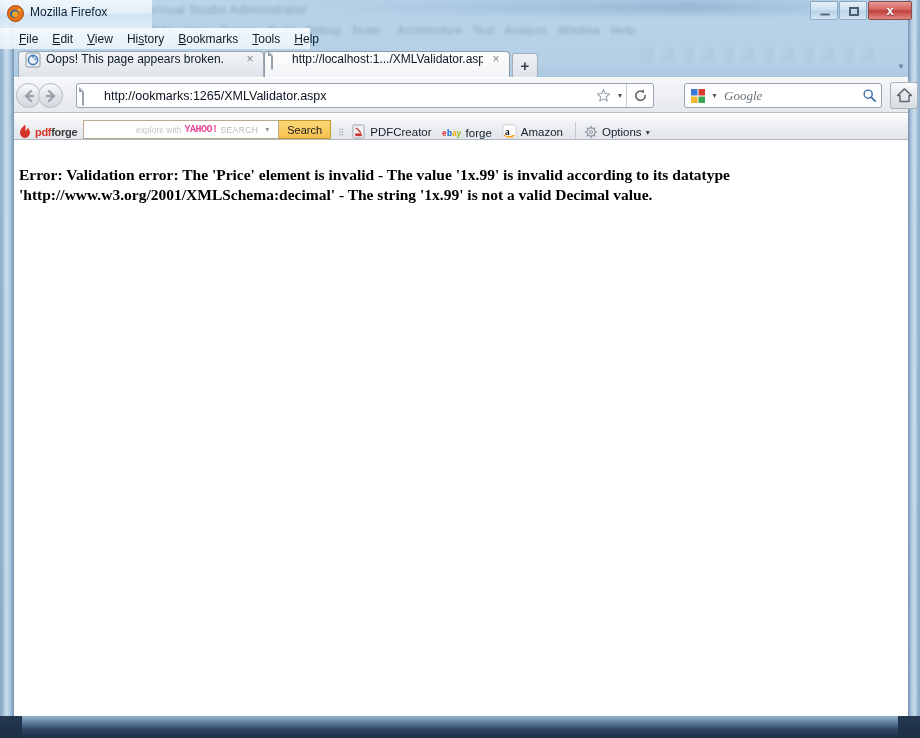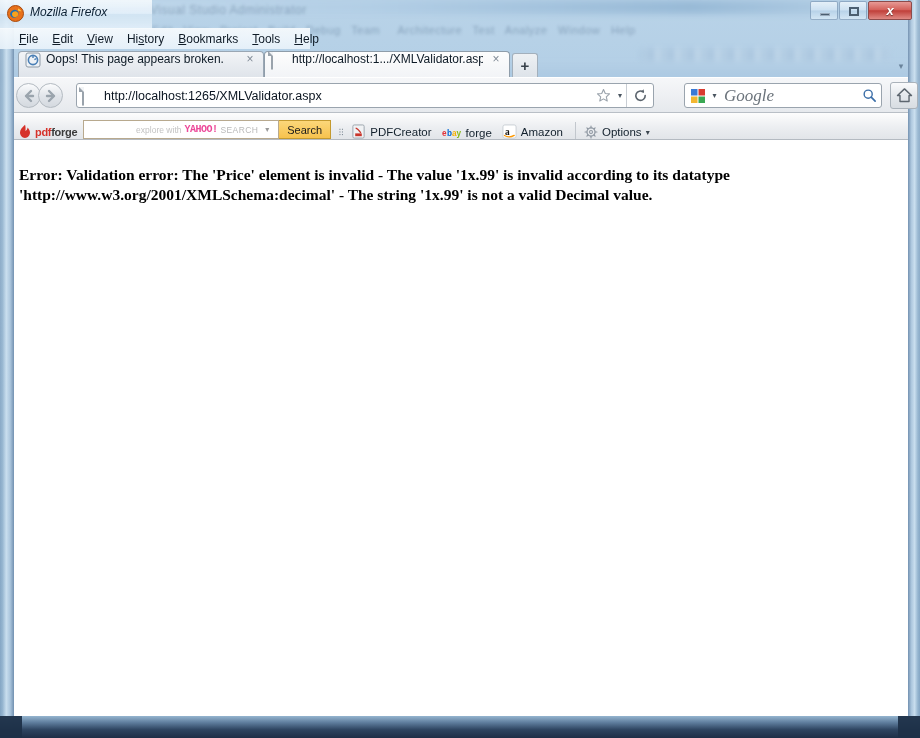--- a/index.html
+++ b/index.html
@@ -69,21 +69,21 @@
   .frame-corner-bl, .frame-corner-br {
     position: absolute; bottom: 0; width: 22px; height: 22px;
     background: rgba(30,48,72,.95);
   }
   .frame-corner-bl { left: 0; }
   .frame-corner-br { right: 0; }
 
   
   #titlebar {
     position: absolute;
-    left: 0; top: 0; width: 920px; height: 28px; font-style: italic;
+    left: 0; top: 0; width: 920px; height: 28px;
   }
   #title-left {
     position: absolute; left: 0; top: 0;
     width: 152px; height: 28px;
     background: linear-gradient(180deg,
       rgba(244,249,253,.93) 0%,
       rgba(228,240,250,.9) 48%,
       rgba(212,230,244,.88) 52%,
       rgba(226,239,249,.9) 100%);
     border-bottom: 1px solid rgba(255,255,255,.35);
@@ -275,21 +275,21 @@
     width: 198px; height: 25px;
     background: #fff;
     border: 1px solid #9aa4ae;
     border-radius: 3px;
     box-sizing: border-box;
     display: flex; align-items: center;
   }
   #search-engine-icon { width: 16px; height: 16px; margin: 0 3px 0 5px; flex: 0 0 16px; }
   #search-caret { width: 11px; flex: 0 0 11px; font-size: 8px; color: #4a5560; text-align: center; }
   #search-placeholder {
-    flex: 1 1 auto; font-size: 17px; color: #6b737b;
+    flex: 1 1 auto; font-size: 13px; color: #6b737b;
     font-style: italic; padding-left: 4px;
     font-family: "Liberation Serif", serif;
   }
   #search-go { width: 24px; flex: 0 0 24px; display: flex; align-items: center; justify-content: center; }
 
   #home-btn {
     position: absolute; left: 876px; top: 4px;
     width: 28px; height: 27px;
     border: 1px solid #aab2ba;
     border-radius: 3px;
@@ -484,21 +484,21 @@
       <svg class="arrow-svg" width="14" height="14" viewBox="0 0 14 14">
         <path d="M5 2 L10 7 L5 12" fill="none" stroke="#9aa4ad" stroke-width="2.4" stroke-linecap="round" stroke-linejoin="round"></path>
         <path d="M3 7 H9.5" stroke="#9aa4ad" stroke-width="2.4" stroke-linecap="round"></path>
       </svg>
     </div>
 
     <div id="urlbar">
       <span id="url-favicon">
         <span class="sq-doc"></span>
       </span>
-      <span id="url-text">http://localhost:1265/XMLValidator.aspx</span>
+      <span id="url-text">http://ookmarks:1265/XMLValidator.aspx</span>
       <span id="url-star">
         <svg width="15" height="15" viewBox="0 0 16 16">
           <path d="M8 1.6 L9.9 5.8 L14.4 6.3 L11 9.4 L12 13.9 L8 11.6 L4 13.9 L5 9.4 L1.6 6.3 L6.1 5.8 Z" fill="none" stroke="#9aa3ac" stroke-width="1.2" stroke-linejoin="round"></path>
         </svg>
       </span>
       <span id="url-star-caret">▾</span>
       <span id="url-reload">
         <svg width="15" height="15" viewBox="0 0 16 16">
           <path d="M13 8 A5 5 0 1 1 11 4.2" fill="none" stroke="#5b646d" stroke-width="1.7" stroke-linecap="round"></path>
           <path d="M11.4 1.2 L11.6 4.8 L8.2 4.2 Z" fill="#5b646d"></path>

